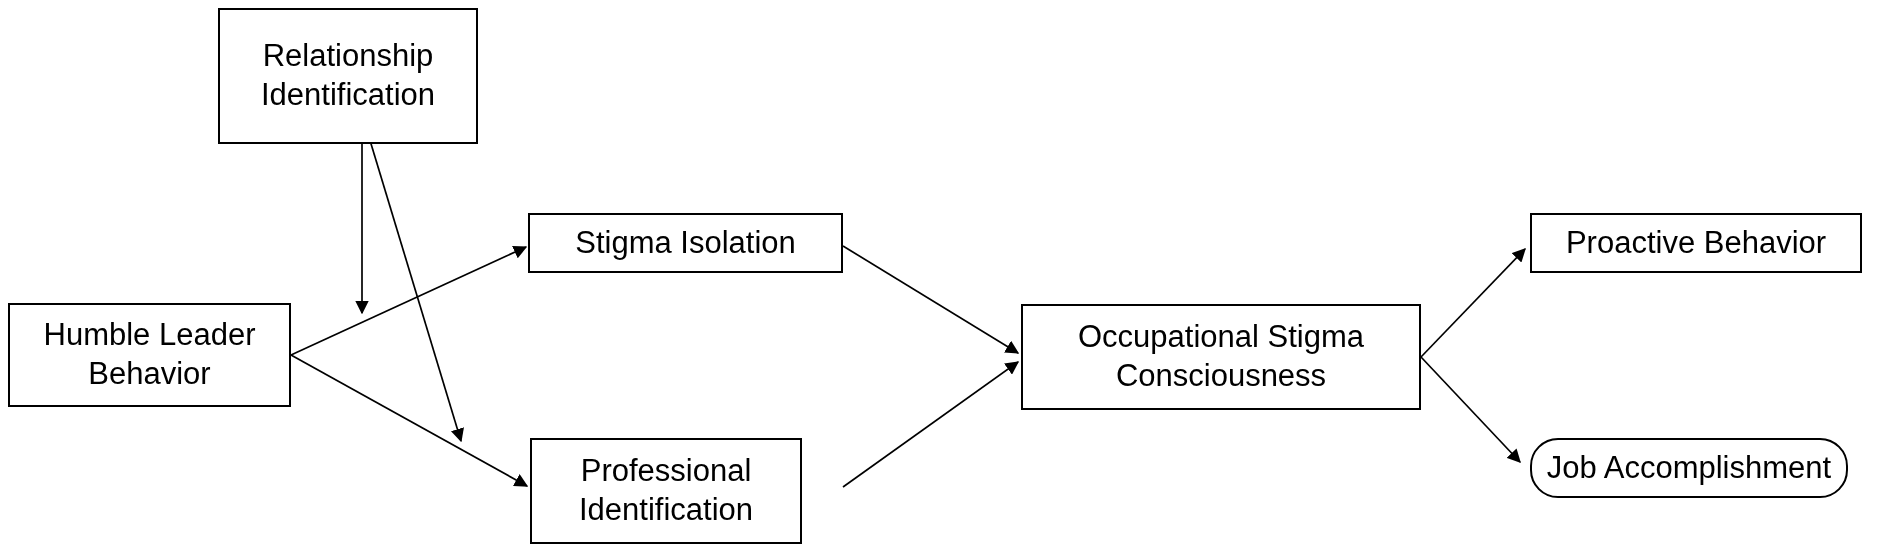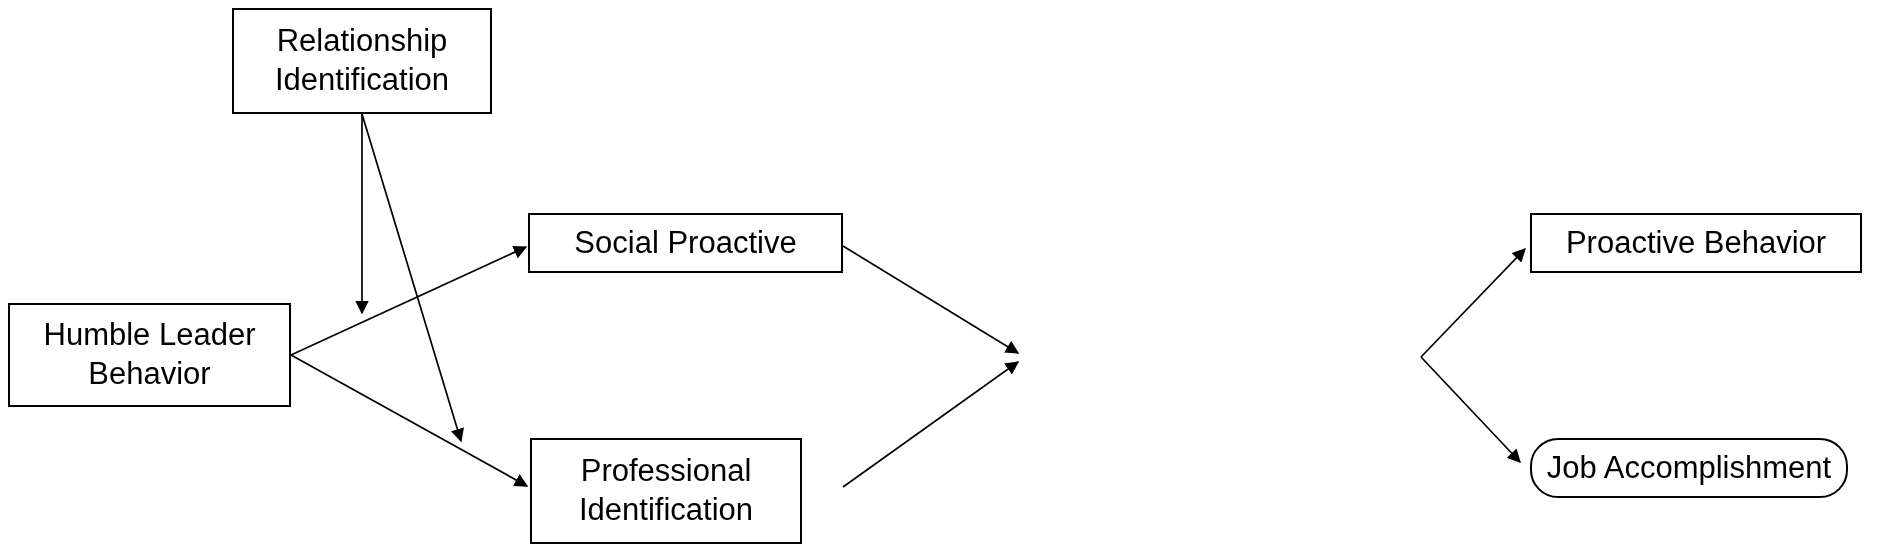--- a/index.html
+++ b/index.html
@@ -35,21 +35,21 @@
     display: flex;
     align-items: center;
     justify-content: center;
     text-align: center;
     font-size: 31px;
     line-height: 1.25;
     color: #000000;
     padding: 2px 6px;
   }
   
-  #node-relationship-identification   { left: 232px;  top: 8px;   width: 260px; height: 106px; }
+  #node-relationship-identification   { left: 218px;  top: 8px;   width: 260px; height: 136px; }
   #node-humble-leader-behavior        { left: 8px;    top: 303px; width: 283px; height: 104px; justify-content: center; }
   #node-social-isolation              { left: 528px;  top: 213px; width: 315px; height: 60px;  }
   #node-professional-identification   { left: 530px;  top: 438px; width: 272px; height: 106px; }
   #node-occupational-stigma           { left: 1021px; top: 304px; width: 400px; height: 106px; }
   #node-proactive-behavior            { left: 1530px; top: 213px; width: 332px; height: 60px;  }
   #node-job-accomplishment            { left: 1530px; top: 438px; width: 318px; height: 60px; border-radius: 28px;  }
 </style>
 </head>
 <body>
 
@@ -73,27 +73,30 @@
 
   <div class="node" id="node-relationship-identification">
     <span>Relationship Identification</span>
   </div>
 
   <div class="node" id="node-humble-leader-behavior">
     <span>Humble Leader Behavior</span>
   </div>
 
   <div class="node" id="node-social-isolation">
-    <span>Social Proactive</span>
+    <span>Stigma Isolation</span>
   </div>
 
   <div class="node" id="node-professional-identification">
     <span>Professional Identification</span>
   </div>
 
+  <div class="node" id="node-occupational-stigma">
+    <span>Occupational Stigma Consciousness</span>
+  </div>
 
   <div class="node" id="node-proactive-behavior">
     <span>Proactive Behavior</span>
   </div>
 
   <div class="node" id="node-job-accomplishment">
     <span>Job Accomplishment</span>
   </div>
 
 </div>

